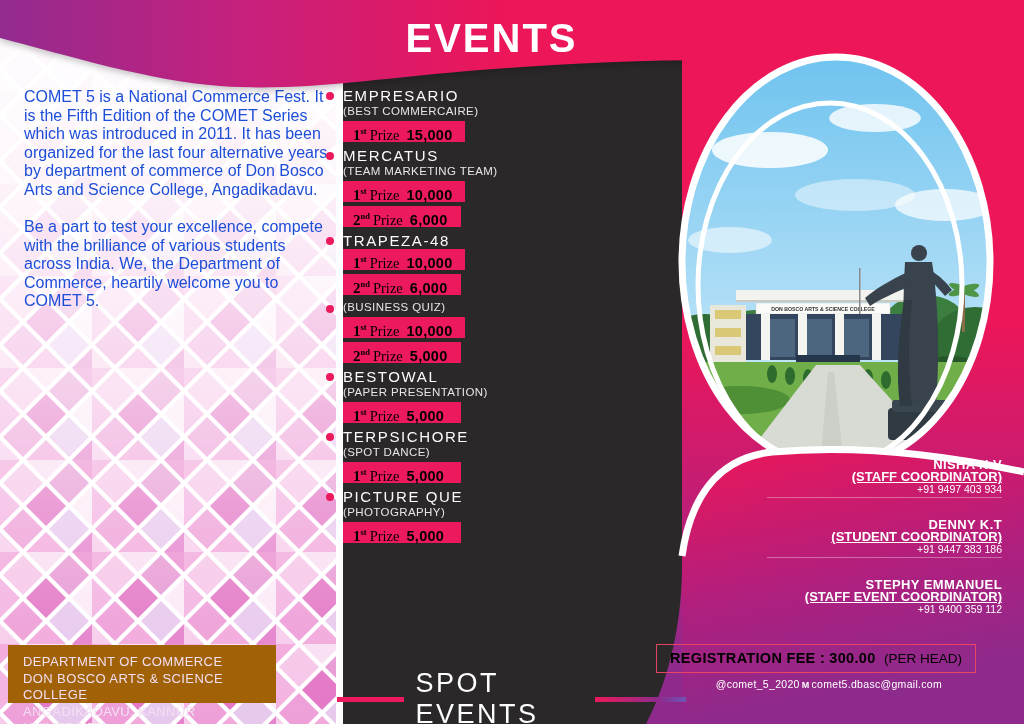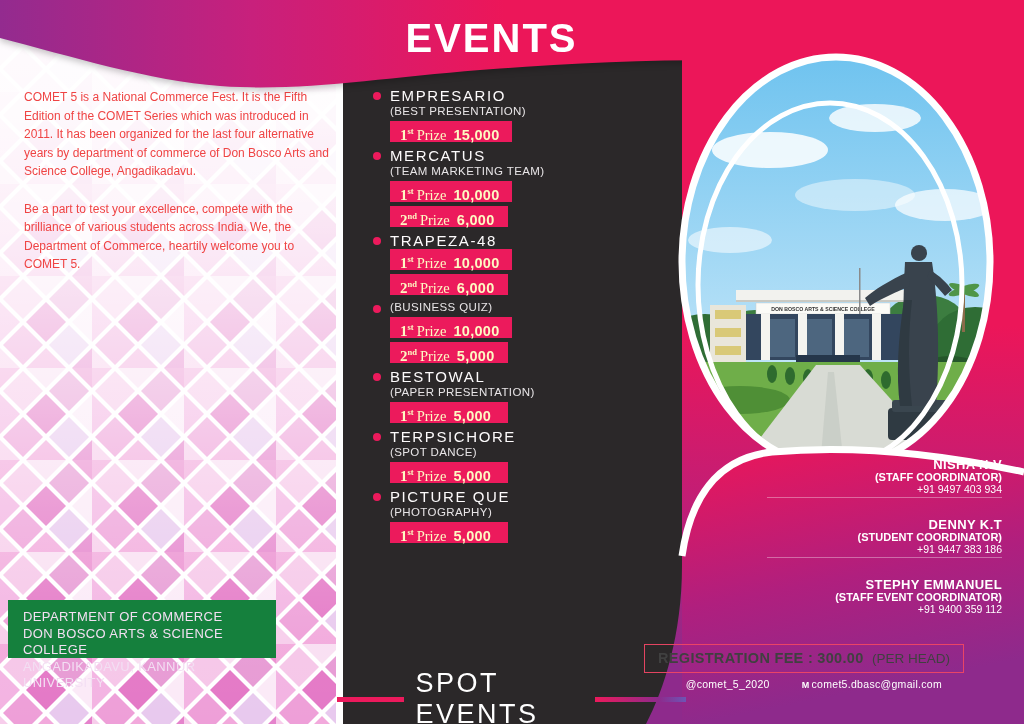--- a/index.html
+++ b/index.html
@@ -5,38 +5,38 @@
   html,body{margin:0;padding:0;background:#e9e9e9;}
   .page{position:relative;width:1024px;height:724px;overflow:hidden;background:#fff;
         font-family:"Liberation Sans",sans-serif;margin:0 auto;}
 
   
   .mosaic{position:absolute;left:0;top:0;width:336px;height:724px;}
   .mosaic-fade{position:absolute;left:0;top:0;width:336px;height:724px;
     background:linear-gradient(to bottom,rgba(255,255,255,.97) 0%,rgba(255,255,255,.93) 16%,
       rgba(255,255,255,.8) 32%,rgba(255,255,255,.55) 52%,rgba(255,255,255,.28) 70%,
       rgba(255,255,255,.05) 88%,rgba(255,255,255,0) 100%);}
-  .intro{position:absolute;left:24px;top:88px;width:306px;color:#ef4444;
-         font-size:12px;line-height:18.5px;}
+  .intro{position:absolute;left:24px;top:88px;width:306px;color:#1d4ed8;
+         font-size:16px;line-height:18.5px;}
   .intro p{margin:0 0 19px 0;}
-  .dept-box{position:absolute;left:8px;top:600px;width:268px;height:58px;background:#15803d;
+  .dept-box{position:absolute;left:8px;top:645px;width:268px;height:58px;background:#a16207;
             padding:9px 12px 0 15px;box-sizing:border-box;color:#f3dff3;}
   .dept-box div{font-size:13px;line-height:16.5px;letter-spacing:.4px;}
 
   
   .dark-panel{position:absolute;left:343px;top:56px;width:343px;height:668px;background:#2b2829;}
   .events-title{position:absolute;left:320px;top:16px;width:343px;text-align:center;
     color:#fff;font-size:40px;font-weight:bold;letter-spacing:2px;z-index:6;}
-  .events-list{position:absolute;left:343px;top:88px;width:343px;padding-left:47px;
+  .events-list{position:absolute;left:343px;top:88px;width:343px;
     box-sizing:border-box;z-index:5;}
   .event{position:relative;margin-bottom:6px;}
   .dot{position:absolute;left:-17px;top:4px;width:8px;height:8px;border-radius:50%;background:#ec1a5c;}
   .ev-name{color:#fdfbfc;font-size:15px;line-height:16px;letter-spacing:1.6px;}
   .ev-sub{color:#e8e5e7;font-size:11.5px;line-height:13px;letter-spacing:.4px;margin:1px 0 3px 0;}
-  .badge{display:inline-block;background:#ec1a5c;color:#fef9c3;height:21px;line-height:21px;
+  .badge{display:inline-block;background:#ec1a5c;color:#000000;height:21px;line-height:21px;
     padding:0 12px 0 10px;margin-bottom:4px;min-width:96px;white-space:nowrap;}
   .badge .rk{font-family:"Liberation Serif",serif;font-weight:bold;font-size:15px;}
   .badge sup{font-family:"Liberation Serif",serif;font-size:8.5px;font-weight:bold;}
   .badge .pz{font-family:"Liberation Serif",serif;font-size:14.5px;margin-left:3px;}
   .badge .amt{font-size:14.5px;font-weight:bold;margin-left:7px;letter-spacing:.3px;}
   .badges .badge{display:block;width:max-content;}
   .spot-row{position:absolute;left:337px;top:668px;width:349px;display:flex;align-items:center;
     justify-content:center;gap:12px;z-index:6;}
   .spot-line-l{width:86px;height:5px;background:#ec1a5c;}
   .spot-line-r{width:118px;height:5px;background:linear-gradient(90deg,#ec1a5c,#8e2a8c 70%,#6d55b5);}
@@ -46,27 +46,27 @@
   .top-band{position:absolute;left:0;top:0;z-index:4;filter:drop-shadow(0 3px 3px rgba(0,0,0,.22));}
 
   
   .right-panel{position:absolute;left:620px;top:0;z-index:5;}
   .contact{position:absolute;right:22px;top:458px;width:235px;text-align:right;color:#fff;z-index:7;}
   .c-head{font-size:12px;font-weight:bold;letter-spacing:.6px;text-decoration:underline;
     line-height:16px;margin-bottom:2px;}
   .c-entry{margin-bottom:20px;padding-bottom:2px;border-bottom:1px solid rgba(255,255,255,.35);}
   .c-entry:last-child{border-bottom:none;}
   .c-name{font-size:13px;font-weight:bold;line-height:14px;letter-spacing:.4px;}
-  .c-role{font-size:11px;font-weight:bold;line-height:10.5px;}
+  .c-role{font-size:13px;font-weight:bold;line-height:10.5px;text-decoration:underline;}
   .c-phone{font-size:10.5px;font-weight:normal;line-height:12.5px;}
-  .reg-box{position:absolute;right:60px;top:644px;border:1px solid rgba(238,70,100,.95);
-    color:#404040;padding:4px 13px 5px 13px;white-space:nowrap;z-index:7;}
+  .reg-box{position:absolute;right:48px;top:644px;border:1px solid rgba(238,70,100,.95);
+    color:#000000;padding:4px 13px 5px 13px;white-space:nowrap;z-index:7;}
   .reg-box .main{font-size:14.5px;font-weight:bold;letter-spacing:.3px;}
   .reg-box .suffix{font-size:13.5px;font-weight:normal;margin-left:4px;}
-  .social{position:absolute;right:82px;top:678px;display:flex;gap:32px;align-items:flex-start;
+  .social{position:absolute;right:82px;top:678px;display:flex;gap:2px;align-items:flex-start;
     color:#fff;font-size:10.5px;letter-spacing:.3px;z-index:7;}
   .gmail-m{font-weight:bold;font-size:9px;margin-right:2px;}
 </style>
 </head>
 <body>
 
 <div class="page">
 
   <svg class="mosaic" width="336" height="724">
     <defs>
@@ -216,21 +216,21 @@
     <path d="M0 0 H720 V60 C640 60 560 64 480 70 C380 78 300 92 220 86 C150 81 70 56 0 38 Z" fill="url(#bandg)"></path>
   </svg>
 
   <div class="events-title">EVENTS</div>
 
   <div class="events-list">
 
     <div class="event">
       <span class="dot"></span>
       <div class="ev-name">EMPRESARIO</div>
-      <div class="ev-sub">(BEST PRESENTATION)</div>
+      <div class="ev-sub">(BEST COMMERCAIRE)</div>
       <div class="badges">
         <div class="badge"><span class="rk">1</span><sup>st</sup><span class="pz">Prize</span><span class="amt">15,000</span></div>
       </div>
     </div>
 
     <div class="event">
       <span class="dot"></span>
       <div class="ev-name">MERCATUS</div>
       <div class="ev-sub">(TEAM MARKETING TEAM)</div>
       <div class="badges">

